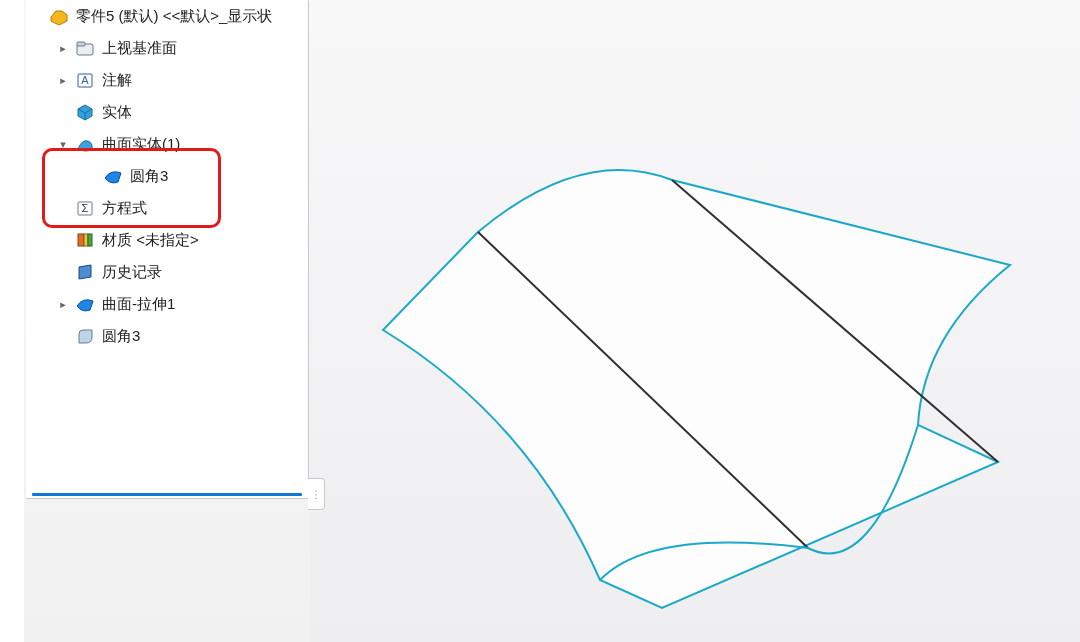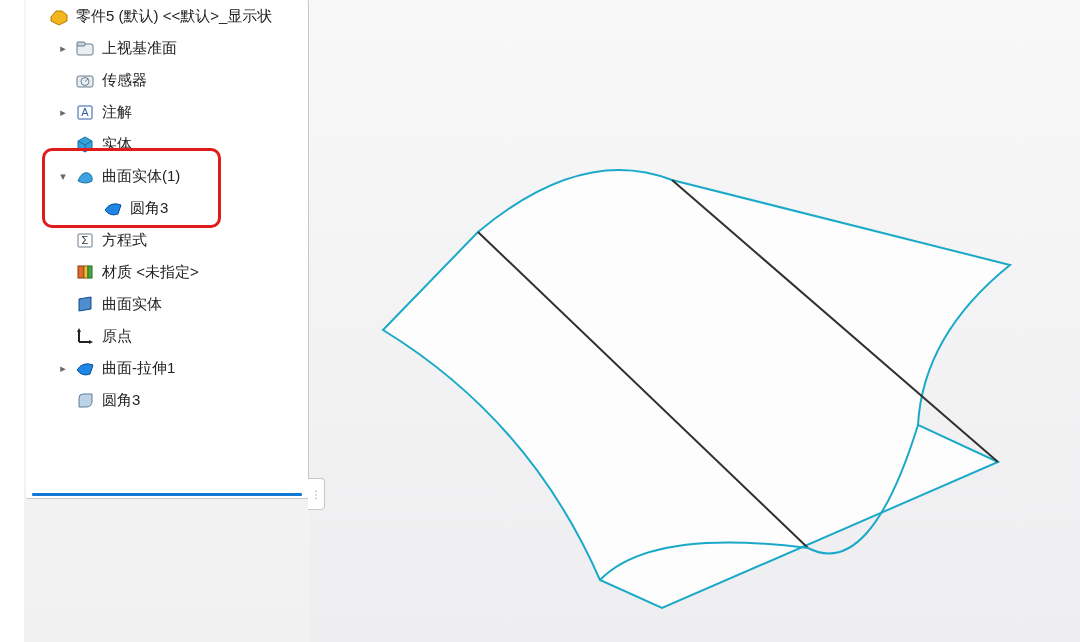--- a/index.html
+++ b/index.html
@@ -169,31 +169,20 @@
       <span class="caret">▸</span>
       <span class="ico">
         <svg viewBox="0 0 22 22">
             <rect x="3" y="7" width="16" height="11" rx="2" fill="#e9eef3" stroke="#6a7a8a"></rect>
             <rect x="3" y="5" width="8" height="4" rx="1" fill="#c7d3dd" stroke="#6a7a8a"></rect>
           </svg>
       </span>
       <span class="label">上视基准面</span>
     </div>
 
-    <div class="tree-row indent-1">
-      <span class="caret none">▸</span>
-      <span class="ico">
-        <svg viewBox="0 0 22 22">
-            <rect x="3" y="7" width="16" height="11" rx="2" fill="#e9eef3" stroke="#6a7a8a"></rect>
-            <circle cx="11" cy="12.5" r="4" fill="none" stroke="#6a7a8a"></circle>
-            <line x1="11" y1="12.5" x2="14" y2="10" stroke="#6a7a8a"></line>
-          </svg>
-      </span>
-      <span class="label">传感器</span>
-    </div>
 
     <div class="tree-row indent-1">
       <span class="caret">▸</span>
       <span class="ico">
         <svg viewBox="0 0 22 22">
             <rect x="4" y="5" width="14" height="13" rx="1" fill="#fff" stroke="#2f5da8"></rect>
             <text x="11" y="15" text-anchor="middle" font-size="11" fill="#2f5da8" font-family="Arial">A</text>
           </svg>
       </span>
       <span class="label">注解</span>
@@ -256,36 +245,24 @@
     </div>
 
 
     <div class="tree-row indent-1">
       <span class="caret none">▸</span>
       <span class="ico">
         <svg viewBox="0 0 22 22">
             <polygon points="5,6 17,4 17,16 5,18" fill="#2f79c6" stroke="#114a8a" fill-opacity="0.85"></polygon>
           </svg>
       </span>
-      <span class="label">曲面实体</span>
-    </div>
-
-
-    <div class="tree-row indent-1">
-      <span class="caret none">▸</span>
-      <span class="ico">
-        <svg viewBox="0 0 22 22">
-            <line x1="5" y1="17" x2="5" y2="5" stroke="#222" stroke-width="2"></line>
-            <line x1="5" y1="17" x2="17" y2="17" stroke="#222" stroke-width="2"></line>
-            <polygon points="5,3 3,7 7,7" fill="#222"></polygon>
-            <polygon points="19,17 15,15 15,19" fill="#222"></polygon>
-          </svg>
-      </span>
-      <span class="label">原点</span>
-    </div>
+      <span class="label">历史记录</span>
+    </div>
+
+
 
     <div class="tree-row indent-1">
       <span class="caret">▸</span>
       <span class="ico">
         <svg viewBox="0 0 22 22">
             <path d="M3 13 Q9 4 19 8 L16 17 Q8 20 3 13 Z" fill="#1f86e6" stroke="#0a4f96"></path>
           </svg>
       </span>
       <span class="label">曲面-拉伸1</span>
     </div>

